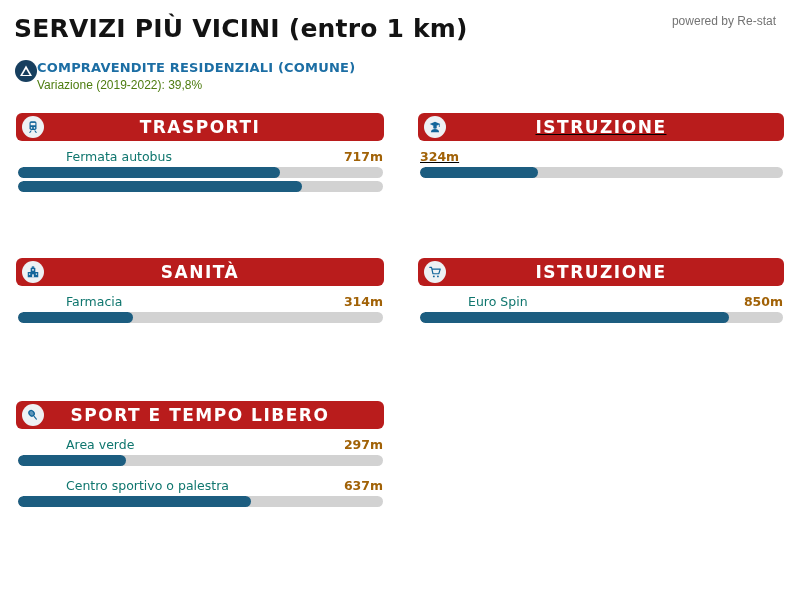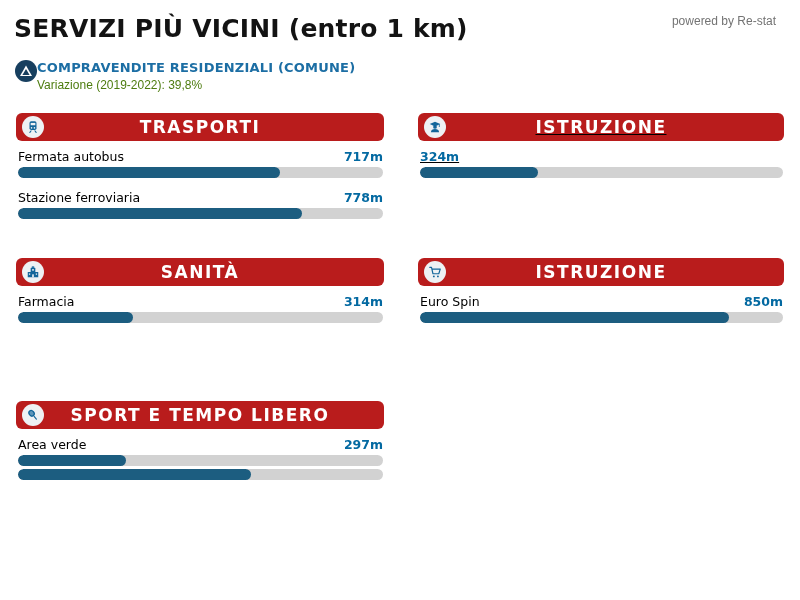--- a/index.html
+++ b/index.html
@@ -26,22 +26,22 @@
   .sec-header { position:relative; height:28px; background:#b91c1c; border-radius:6px;
                 display:flex; align-items:center; justify-content:center; }
   .sec-header-title { color:#ffffff; font-weight:bold; font-size:17px; letter-spacing:1.5px; }
   .sec-icon-circle { position:absolute; left:6px; top:3px; width:22px; height:22px; border-radius:50%;
                      background:#eef1f4; display:flex; align-items:center; justify-content:center; }
   .sec-icon-circle svg { display:block; }
 
   .items { padding:0 1px 0 2px; }
   .item-label-row { display:flex; justify-content:space-between; align-items:baseline; margin-top:8px; }
   .item-label-row.second { margin-top:12px; }
-  .item-label { font-size:12.5px; color:#000000; }
-  .item-value { font-size:12.5px; font-weight:bold; color:#0369a1; }
+  .item-label { font-size:12.5px; color:#0f766e;margin-left:48px; }
+  .item-value { font-size:12.5px; font-weight:bold; color:#a16207; }
   .bar-track { margin-top:3px; height:11px; background:#d2d2d2; border-radius:5.5px; overflow:hidden; }
   .bar-fill { height:100%; background:#1c5d80; border-radius:5.5px; }
 
   .footer-note { position:absolute; left:14px; right:8px; top:557px; font-size:12px; color:#4a4a4a;
                  line-height:1.3; font-family:"Liberation Sans",sans-serif; }
 </style>
 </head>
 <body>
 
 <div class="canvas">
@@ -76,24 +76,20 @@
       </div>
       <div class="sec-header-title">TRASPORTI</div>
     </div>
     <div class="items">
       <div class="item-label-row">
         <span class="item-label">Fermata autobus</span>
         <span class="item-value">717m</span>
       </div>
       <div class="bar-track">
         <div class="bar-fill" style="width: 71.7%;"></div>
-      </div>
-      <div class="item-label-row second">
-        <span class="item-label">Stazione ferroviaria</span>
-        <span class="item-value">778m</span>
       </div>
       <div class="bar-track">
         <div class="bar-fill" style="width: 77.8%;"></div>
       </div>
     </div>
   </div>
 
   <div class="section sec-istruzione">
     <div class="sec-header">
       <div class="sec-icon-circle">
@@ -179,20 +175,24 @@
       <div class="sec-header-title">SPORT E TEMPO LIBERO</div>
     </div>
     <div class="items">
       <div class="item-label-row">
         <span class="item-label">Area verde</span>
         <span class="item-value">297m</span>
       </div>
       <div class="bar-track">
         <div class="bar-fill" style="width: 29.7%;"></div>
       </div>
+      <div class="item-label-row second">
+        <span class="item-label">Centro sportivo o palestra</span>
+        <span class="item-value">637m</span>
+      </div>
       <div class="bar-track">
         <div class="bar-fill" style="width: 63.7%;"></div>
       </div>
     </div>
   </div>
 
 
 </div>
 
 </body></html>

